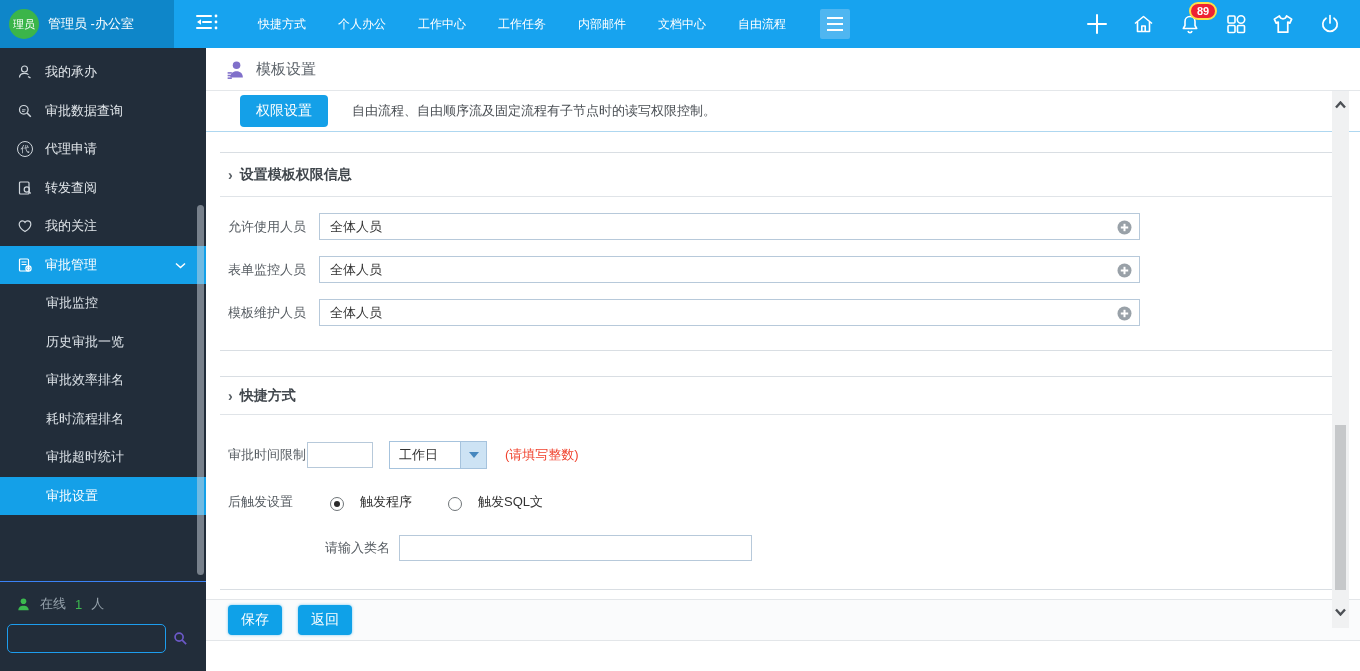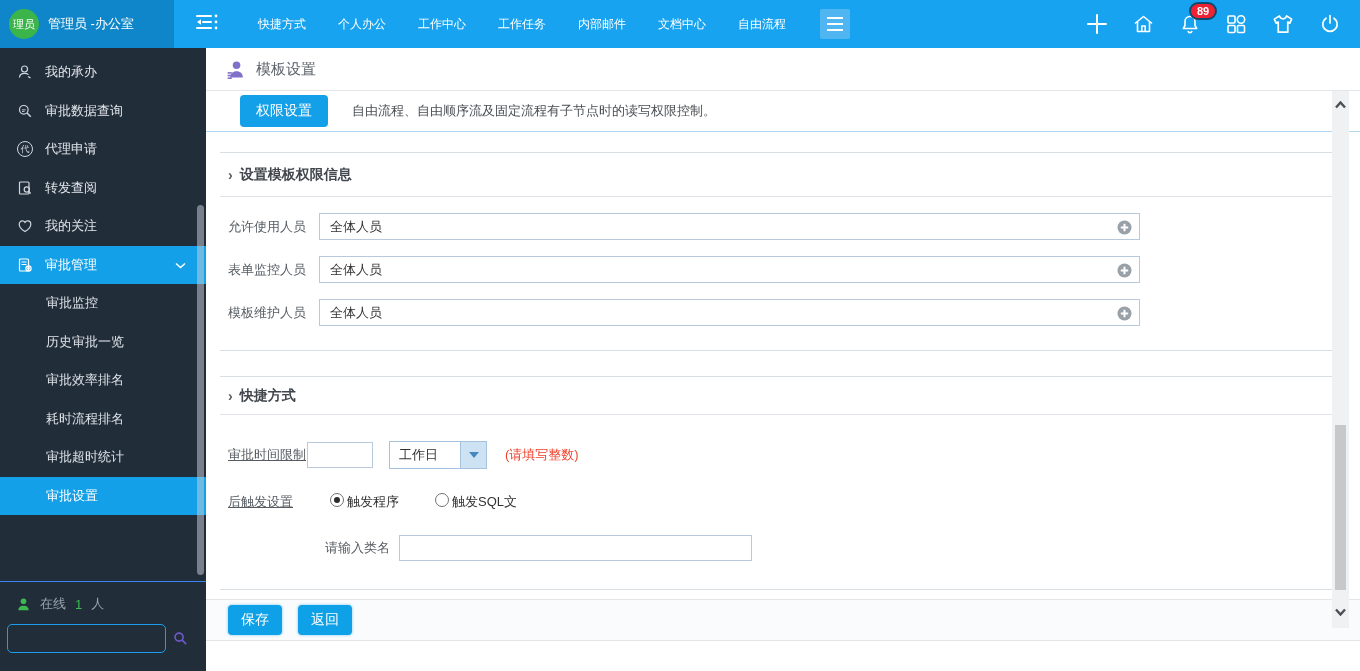--- a/index.html
+++ b/index.html
@@ -18,21 +18,21 @@
   .nav { display:flex; align-items:stretch; }
   .nav-item { color:#fff; font-size:12px; display:flex; align-items:center;
     padding:0 16px; cursor:pointer; white-space:nowrap; }
   .nav-item.active { background:#0d84c4; }
   .menu-toggle { align-self:center; margin-left:18px; width:30px; height:30px; background:#4fb6f1;
     border-radius:2px; display:flex; flex-direction:column; justify-content:center; gap:4px;
     align-items:center; cursor:pointer; }
   .menu-toggle i { display:block; width:16px; height:2px; background:#fff; }
   .top-icons { margin-left:auto; display:flex; align-items:center; gap:22px; padding-right:18px; }
   .tico { position:relative; display:flex; align-items:center; cursor:pointer; }
-  .badge { position:absolute; top:-10px; left:11px; background:#ee2233; border:2px solid #0c4a6e;
+  .badge { position:absolute; top:-10px; left:11px; background:#ee2233; border:2px solid #fde047;
     color:#fff; font-size:11px; font-weight:bold; border-radius:10px; padding:1px 6px; line-height:12px; }
 
   
   .body-row { flex:1; display:flex; min-height:0; }
   .sidebar { width:206px; flex:none; background:#222d3a; position:relative;
     display:flex; flex-direction:column; }
   .side-nav { padding-top:5px; }
   .side-item { height:38.5px; display:flex; align-items:center; gap:12px; padding-left:17px;
     color:#e2e7eb; font-size:13px; cursor:pointer; position:relative; }
   .side-item.active { background:#14a0e8; color:#fff; }
@@ -74,35 +74,35 @@
   .marker { color:#5a6066; font-weight:bold; }
 
   .field-row { display:flex; align-items:center; margin-left:8px; margin-top:16px; height:27px; }
   .panel-a .field-row:first-of-type { margin-top:21px; }
   .f-label { width:91px; flex:none; font-size:13px; color:#565c62; }
   .member-box { width:821px; height:27px; border:1px solid #b7c9da; display:flex; align-items:center;
     padding:0 26px 0 10px; font-size:13px; color:#333; position:relative; background:#fff; }
   .member-box .plus-ic { position:absolute; right:7px; top:6px; cursor:pointer; }
 
   .adv-row1 { margin-top:26px; }
-  .f-label-b { width:79px; flex:none; font-size:13px; color:#565c62;text-decoration:underline; }
+  .f-label-b { width:79px; flex:none; font-size:13px; color:#565c62; }
   .small-input { width:66px; height:26px; border:1px solid #b7c9da; outline:none; padding:0 6px;
     font-size:13px; color:#333; font-family:inherit; }
   .unit-select { margin-left:16px; width:98px; height:28px; border:1px solid #a6c3dd; display:flex;
     align-items:stretch; cursor:pointer; background:#fff; }
   .unit-text { flex:1; display:flex; align-items:center; padding-left:9px; font-size:13px; color:#333; }
   .sel-btn { width:26px; flex:none; background:#cde3f4; border-left:1px solid #a6c3dd;
     display:flex; align-items:center; justify-content:center; }
   .tri-down { width:0; height:0; border-left:5px solid transparent; border-right:5px solid transparent;
     border-top:6px solid #4587be; }
   .red-note { margin-left:18px; font-size:13px; color:#f0422d; }
 
   .adv-row2 { margin-top:24px; height:20px; }
   .radio-group { display:flex; align-items:center; gap:36px; margin-left:23px; }
-  .radio-opt { display:flex; align-items:flex-start; gap:3px; cursor:pointer; font-size:13px; color:#333; }
+  .radio-opt { display:flex; align-items:flex-end; gap:16px; cursor:pointer; font-size:13px; color:#333; }
   .radio { width:14px; height:14px; border:1px solid #6f7578; border-radius:50%; position:relative;
     background:#fff; flex:none; }
   .radio.checked::after { content:""; position:absolute; left:3px; top:3px; width:6px; height:6px;
     border-radius:50%; background:#2b2b2b; }
 
   .adv-row3 { margin-top:22px; }
   .indent-label { margin-left:97px; width:74px; flex:none; font-size:13px; color:#565c62; }
   .class-input { width:353px; height:26px; border:1px solid #b7c9da; outline:none; padding:0 8px;
     font-size:13px; color:#333; font-family:inherit; }
 

